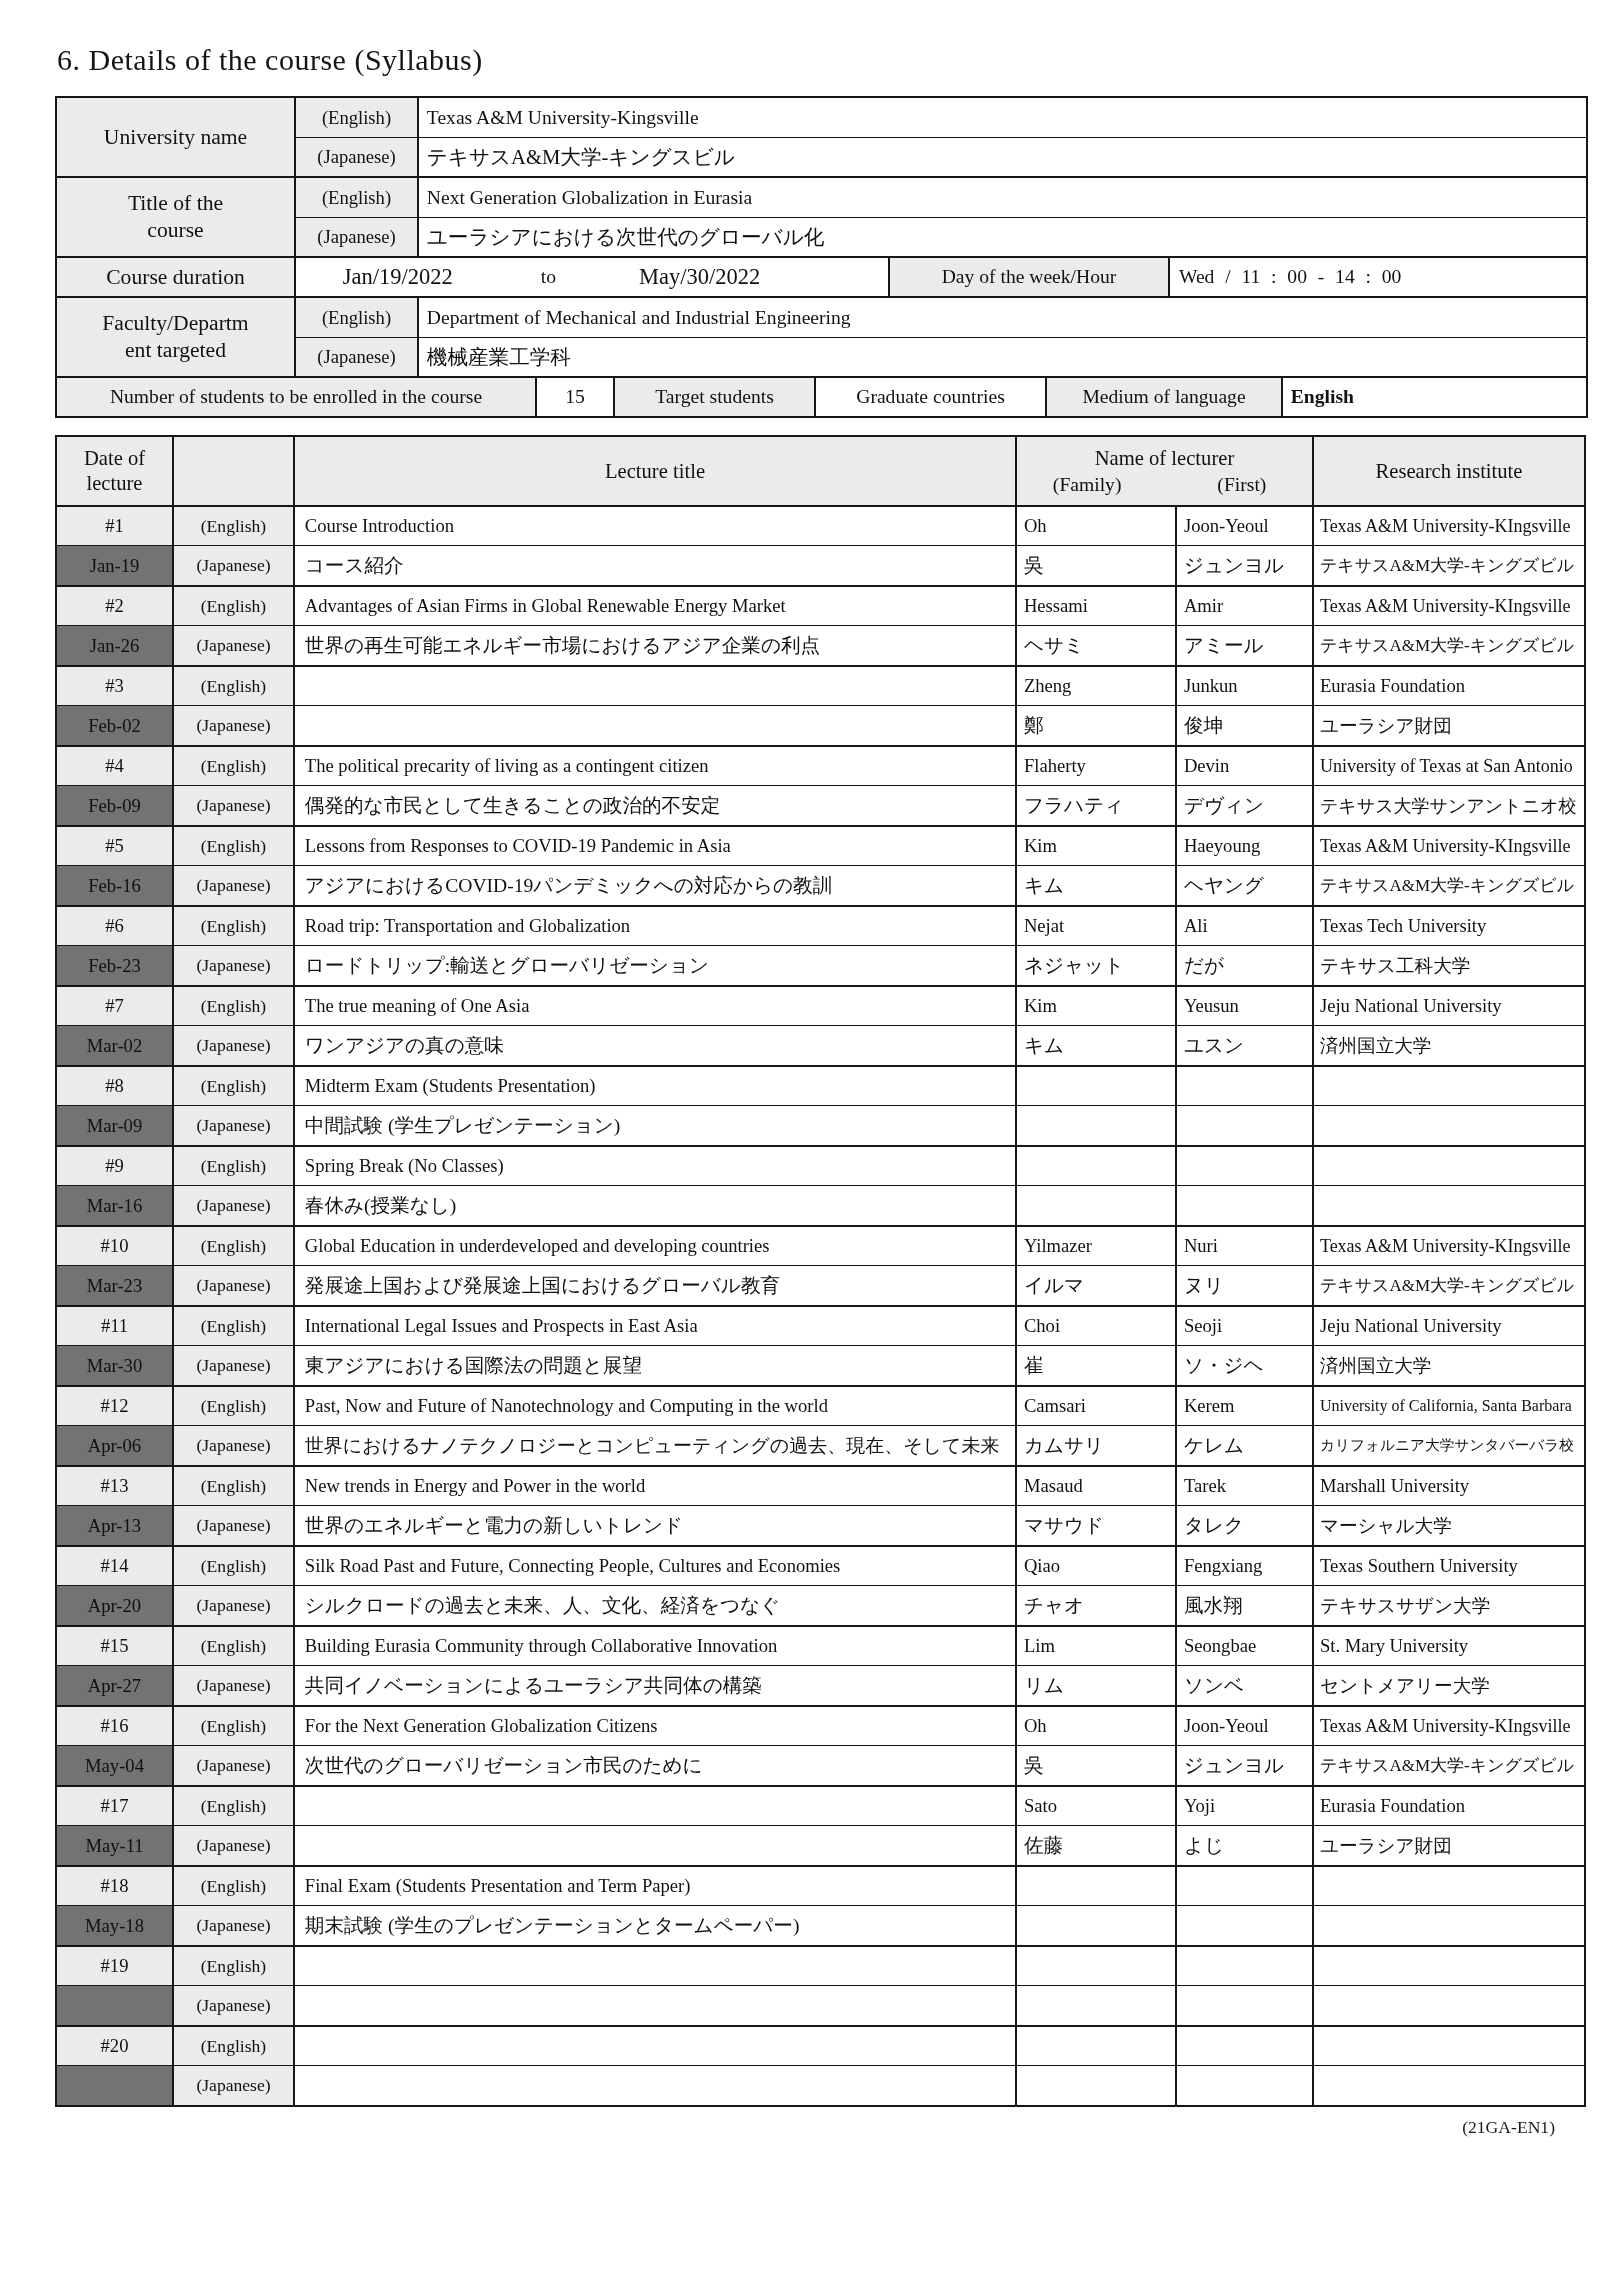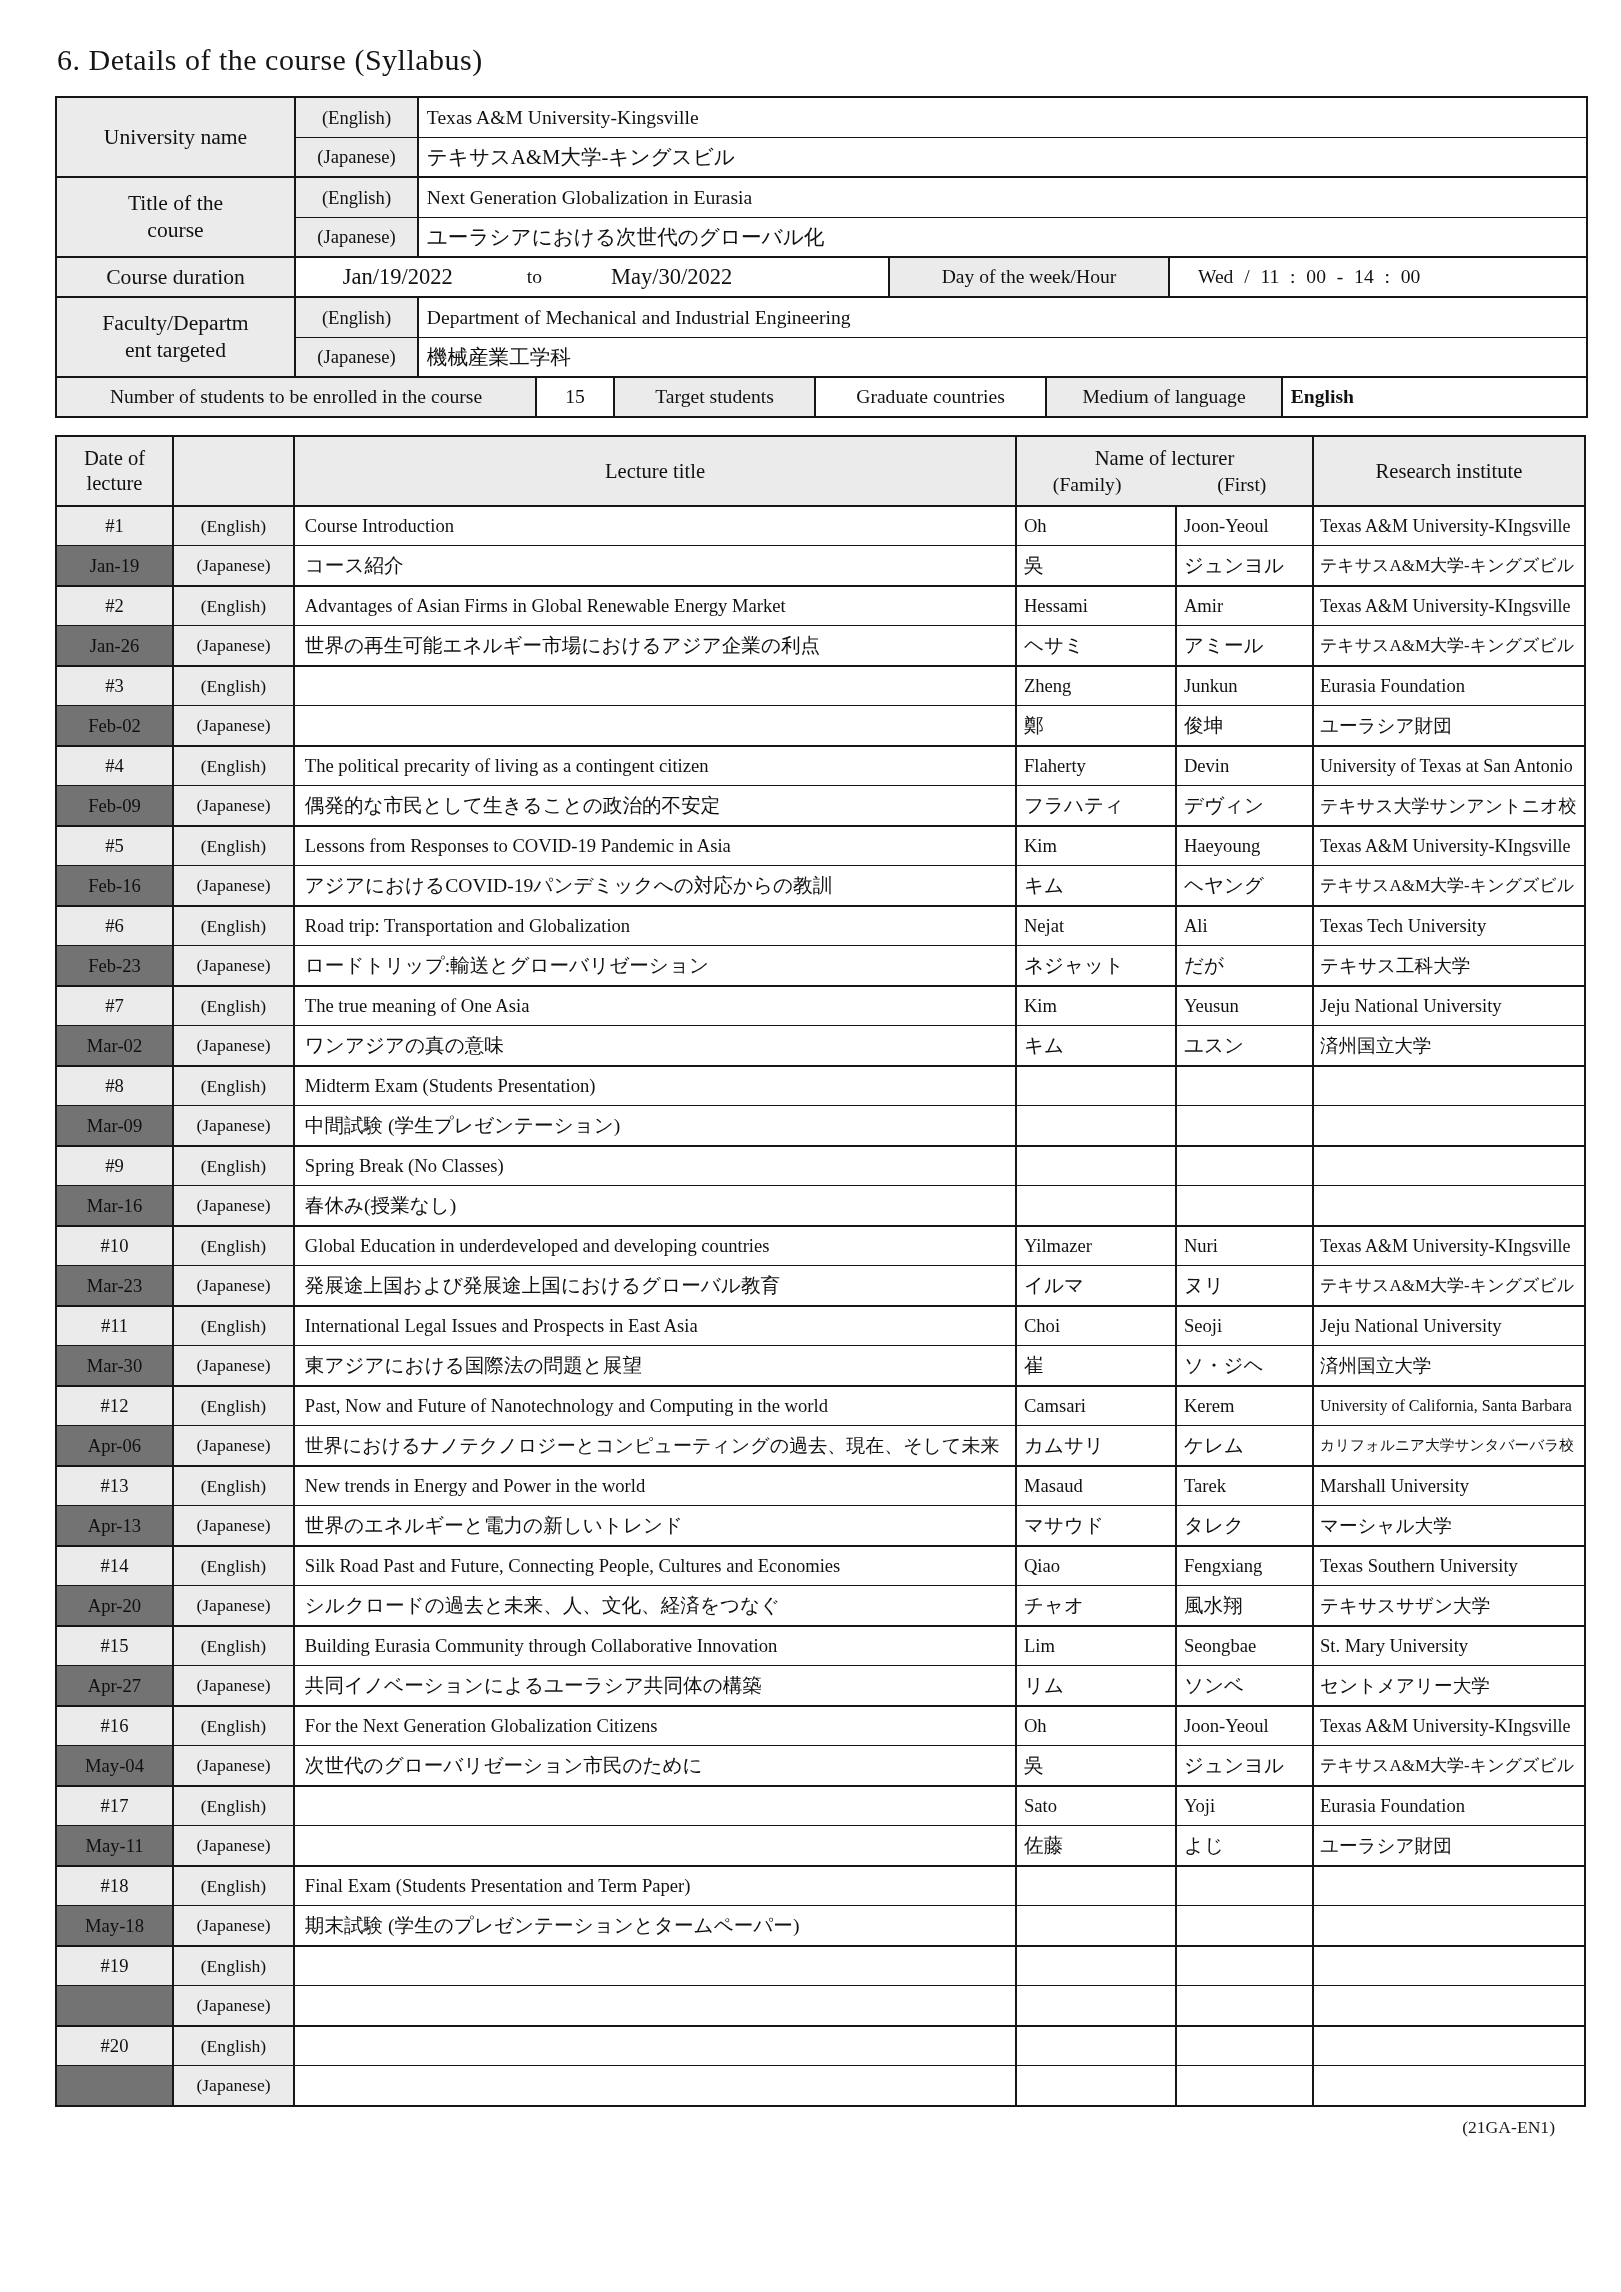--- a/index.html
+++ b/index.html
@@ -21,26 +21,26 @@
   }
   tr.sec td{border-top-width:2.9px;}
   .lbl{background:#ebebeb;text-align:center;}
   .val{background:#fff;text-align:left;}
   
   .info td{height:40px;font-size:19.6px;}
   .info .biglbl{font-size:21.6px;white-space:pre-line;line-height:1.25;}
   .info .lang{font-size:18.6px;padding:2px 3.9px;white-space:nowrap;}
   .info .val{font-size:19.6px;}
   .info .val.jp{font-size:20.6px;}
-  .dur-val{display:flex;align-items:center;gap:0;}
+  .dur-val{display:flex;align-items:center;gap:14px;}
   .dur-val .d{font-size:22.5px;}
   .dur-val .from{margin-left:39px;}
   .dur-val .to-word{font-size:19.6px;margin:0 69px 0 74px;}
   .daylbl{font-size:19.6px;white-space:nowrap;padding:2px 2px;}
-  .dayval{font-size:22.5px;white-space:nowrap;word-spacing:5.9px;padding-left:28px;}
+  .dayval{font-size:22.5px;white-space:nowrap;word-spacing:5.9px;padding-left:9px;}
   .enr-lbl{font-size:16.7px;white-space:nowrap;padding:2px 3.9px;}
   .enr-num{font-size:18.6px;text-align:center;}
   .tgt-lbl{font-size:20.6px;white-space:nowrap;}
   .tgt-val{font-size:17.6px;text-align:center;white-space:nowrap;}
   .med-lbl{font-size:20.6px;white-space:nowrap;padding:2px 2px;}
   .med-val{font-size:17.6px;text-align:left;font-weight:bold;}
   
   .main{margin-top:16.7px;}
   .main td{height:40px;}
   .main tr.head td{border-bottom-width:2.9px;height:70px;}

